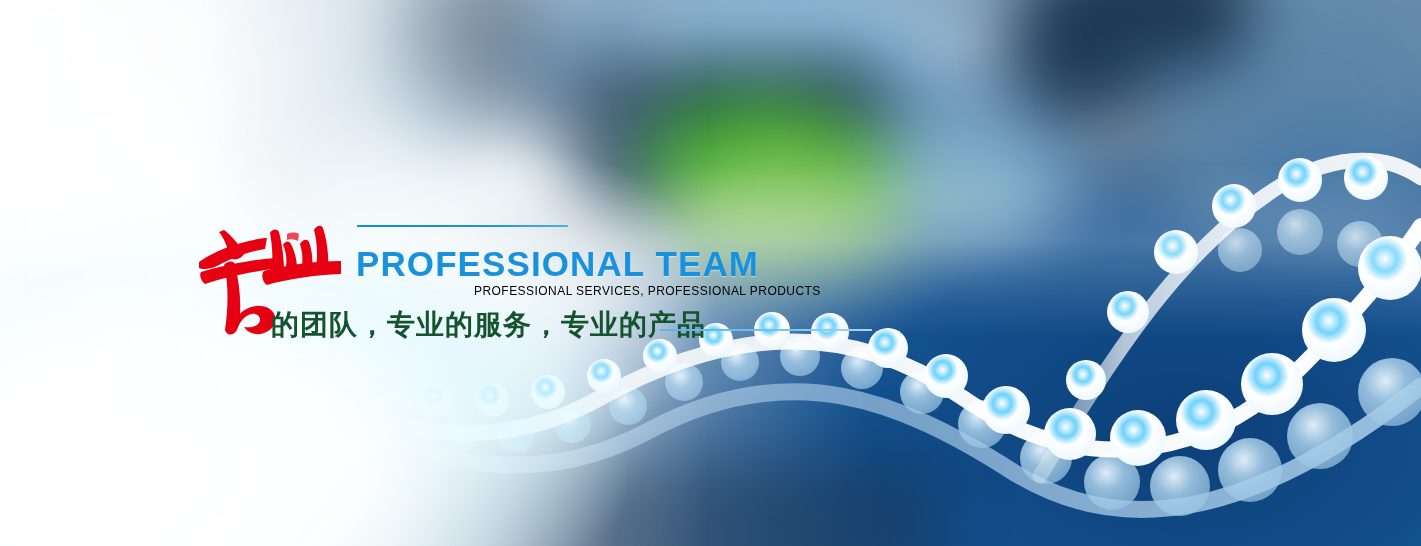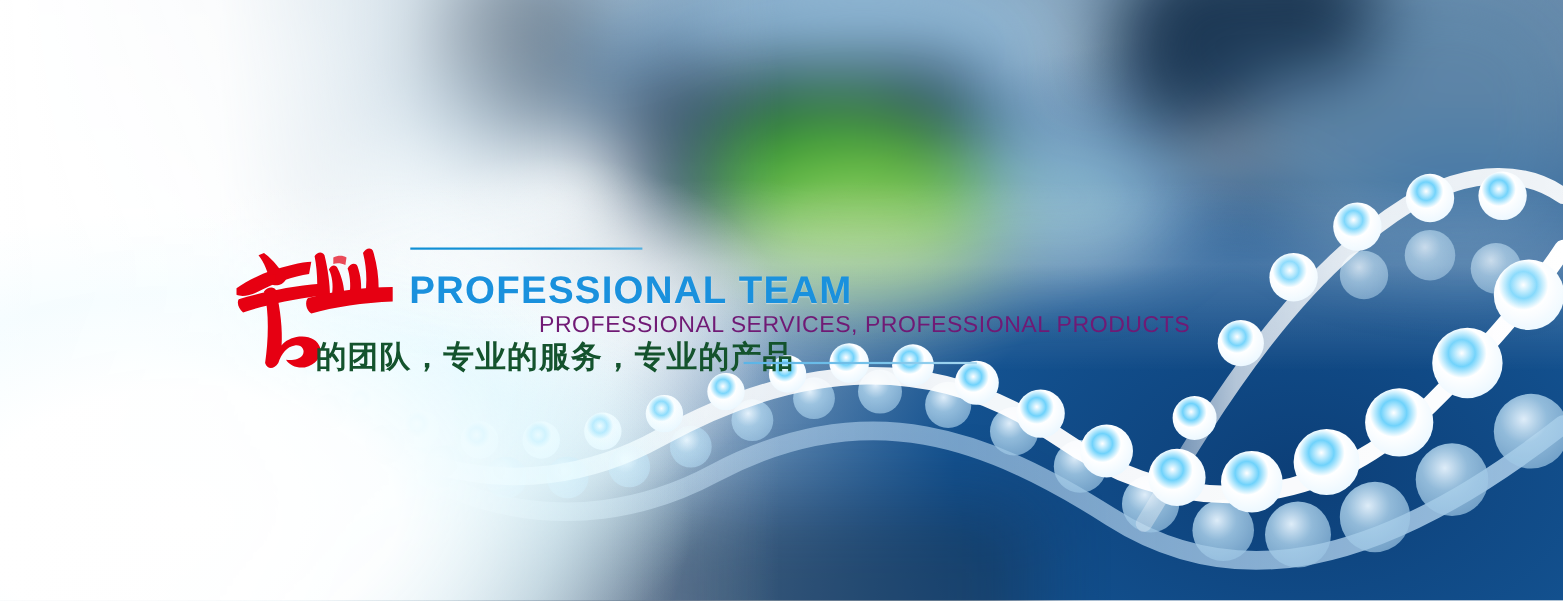--- a/index.html
+++ b/index.html
@@ -45,21 +45,21 @@
       radial-gradient(ellipse 420px 260px at 360px 430px, rgba(198,244,255,.75) 0%, rgba(198,244,255,0) 70%);
   }
   #wash-topleft{
     background:radial-gradient(ellipse 520px 420px at 60px 250px, rgba(255,255,255,.72) 0%, rgba(255,255,255,0) 72%);
   }
   #wash-center{
     background:radial-gradient(ellipse 300px 220px at 500px 300px, rgba(255,255,255,.85) 0%, rgba(255,255,255,0) 72%);
   }
 
   
-  #text-block{position:absolute;left:16px;top:0;width:1205px;height:546px;}
+  #text-block{position:absolute;left:0;top:0;width:1205px;height:546px;}
 
   #calligraphy{
     position:absolute;
     left:191px; top:214px;
     width:152px; height:128px;
     color:#e60012;
     line-height:1;
     user-select:none;
   }
   #calligraphy svg{display:block;width:152px;height:128px;}
@@ -83,24 +83,24 @@
     font-size:35px;
     font-weight:bold;
     letter-spacing:1.1px;
     color:#1a91dd;
     white-space:nowrap;
     text-shadow:0 1px 1px rgba(255,255,255,.45);
   }
   #subhead{
     position:absolute;
     left:474px; top:284px;
-    font-size:21px;
+    font-size:12px;
     font-weight:normal;
     letter-spacing:.45px;
-    color:#701a75;
+    color:#000000;
     white-space:nowrap;
   }
   #cn-line{
     position:absolute;
     left:271px; top:306px;
     font-size:28px;
     font-weight:bold;
     letter-spacing:1px;
     color:#14532d;
     white-space:nowrap;

